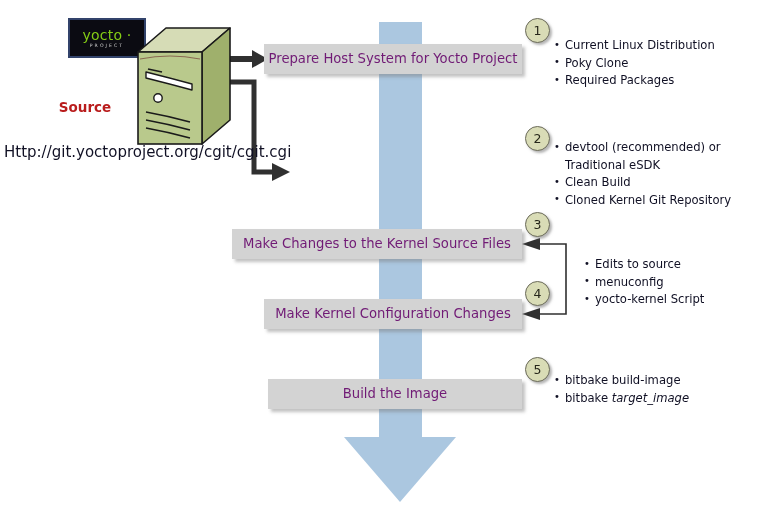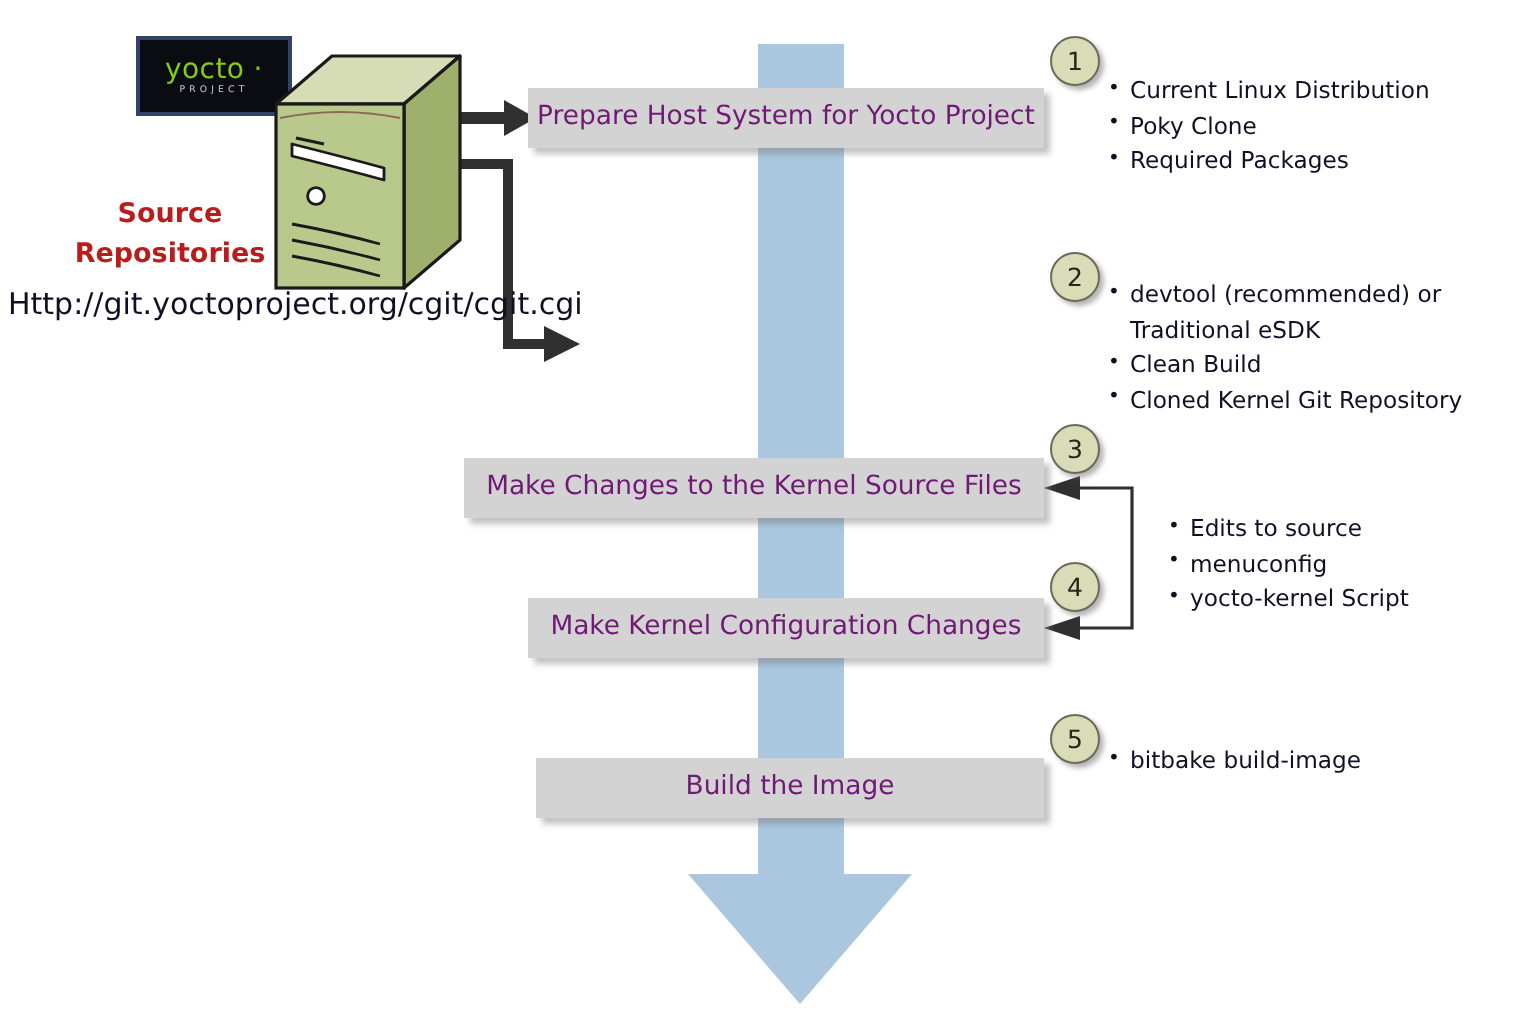--- a/index.html
+++ b/index.html
@@ -178,21 +178,20 @@
     <polygon points="540,308 522,314 540,320" fill="#303030"></polygon>
   </svg>
 
   <div class="abs logo-box">
     <span class="logo-main">yocto ·</span>
     <span class="logo-sub">PROJECT</span>
   </div>
 
   <div class="abs src-label">
     <div>Source</div>
-    <div>Repositories</div>
   </div>
   <div class="abs url-label">Http://git.yoctoproject.org/cgit/cgit.cgi</div>
 
   <svg class="abs server" width="96" height="120" viewBox="0 0 96 120">
 
     <polygon points="2,26 30,2 94,2 66,26" fill="#d6dcb6" stroke="#1a1a1a" stroke-width="1.6" stroke-linejoin="round"></polygon>
 
     <polygon points="66,26 94,2 94,94 66,118" fill="#9fb06c" stroke="#1a1a1a" stroke-width="1.6" stroke-linejoin="round"></polygon>
 
     <rect x="2" y="26" width="64" height="92" fill="#b9c98c" stroke="#1a1a1a" stroke-width="1.6"></rect>
@@ -236,15 +235,16 @@
 
   <ul class="abs blist" id="list-2">
     <li>devtool (recommended) or</li>
     <li class="cont">Traditional eSDK</li>
     <li>Clean Build</li>
     <li>Cloned Kernel Git Repository</li>
   </ul>
 
   <ul class="abs blist" id="list-5">
     <li>bitbake build-image</li>
+    <li><span>bitbake </span><span class="ital">target_image</span></li>
   </ul>
 
 </div>
 
 </body></html>

